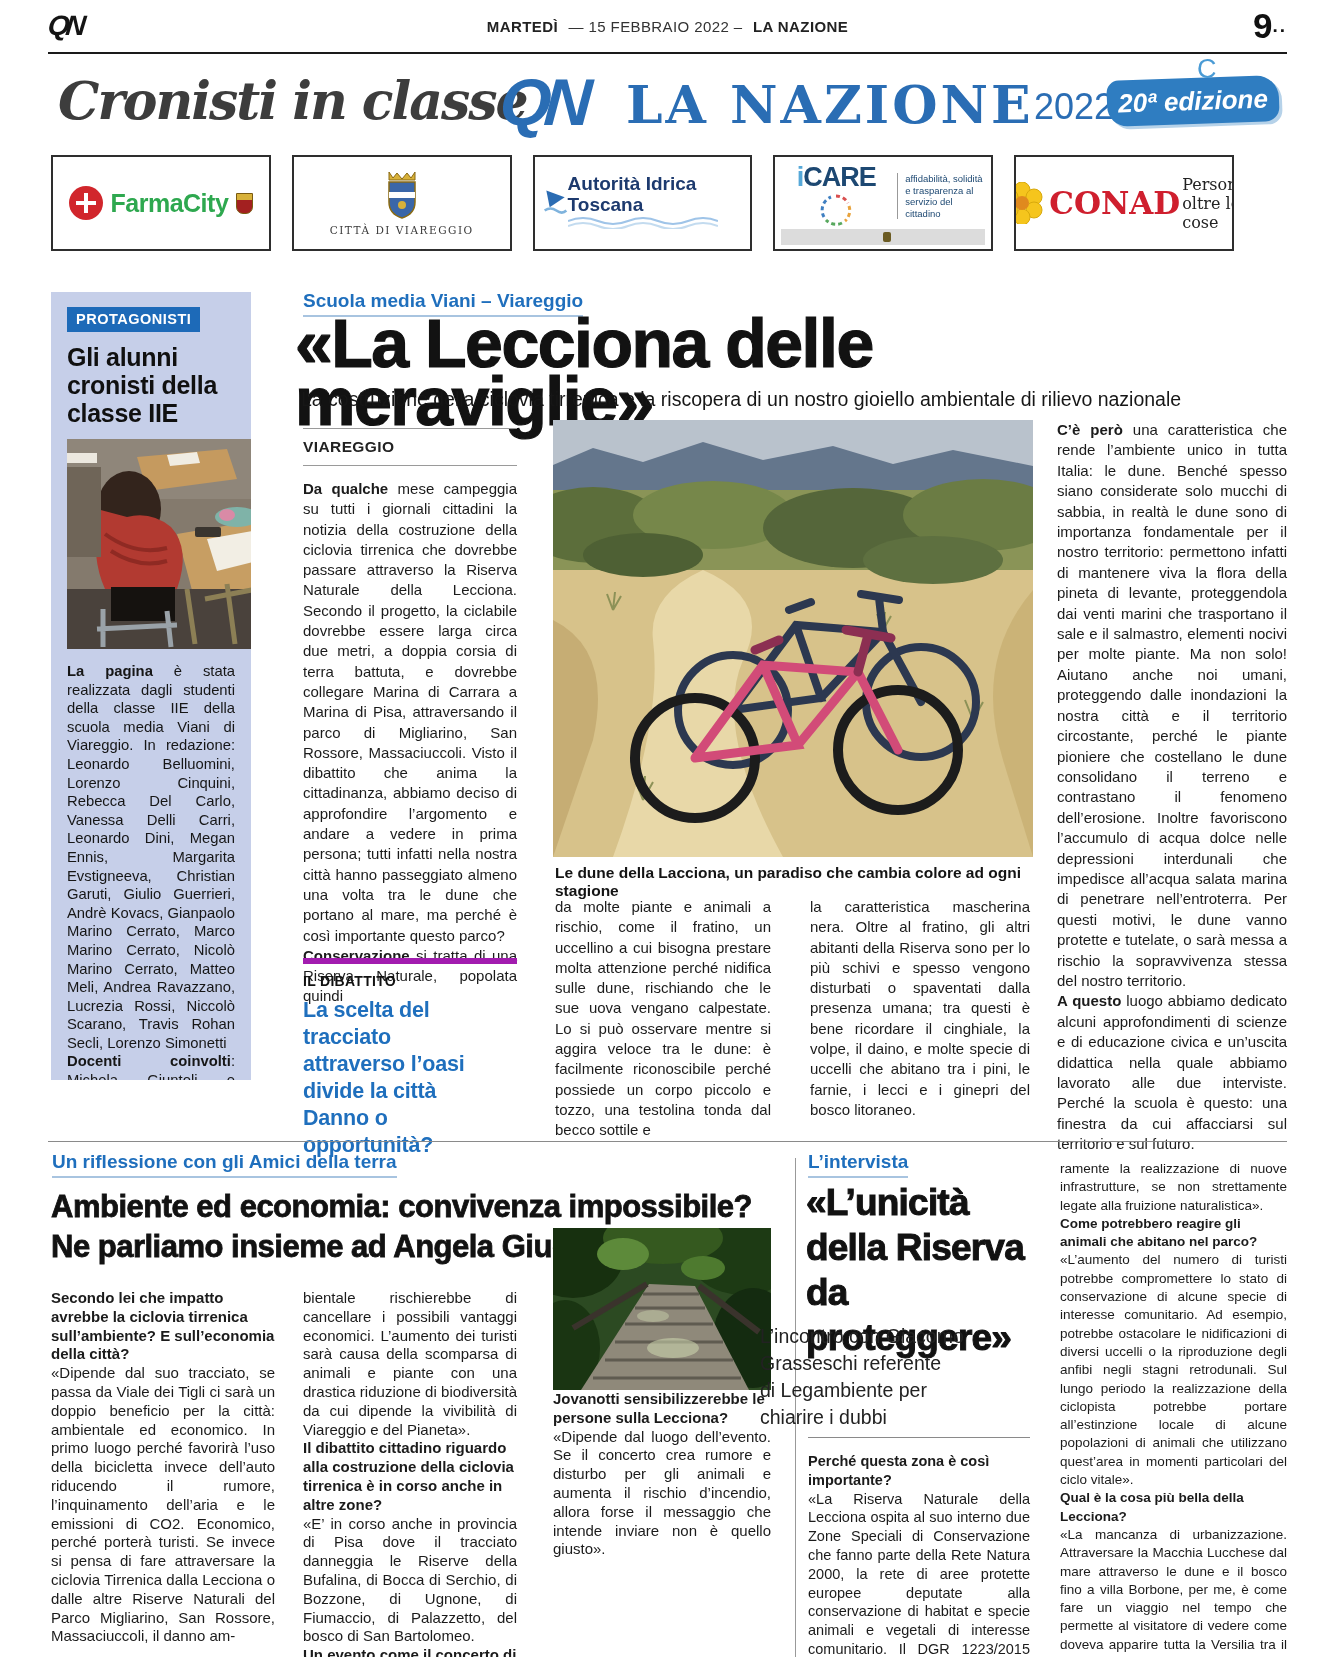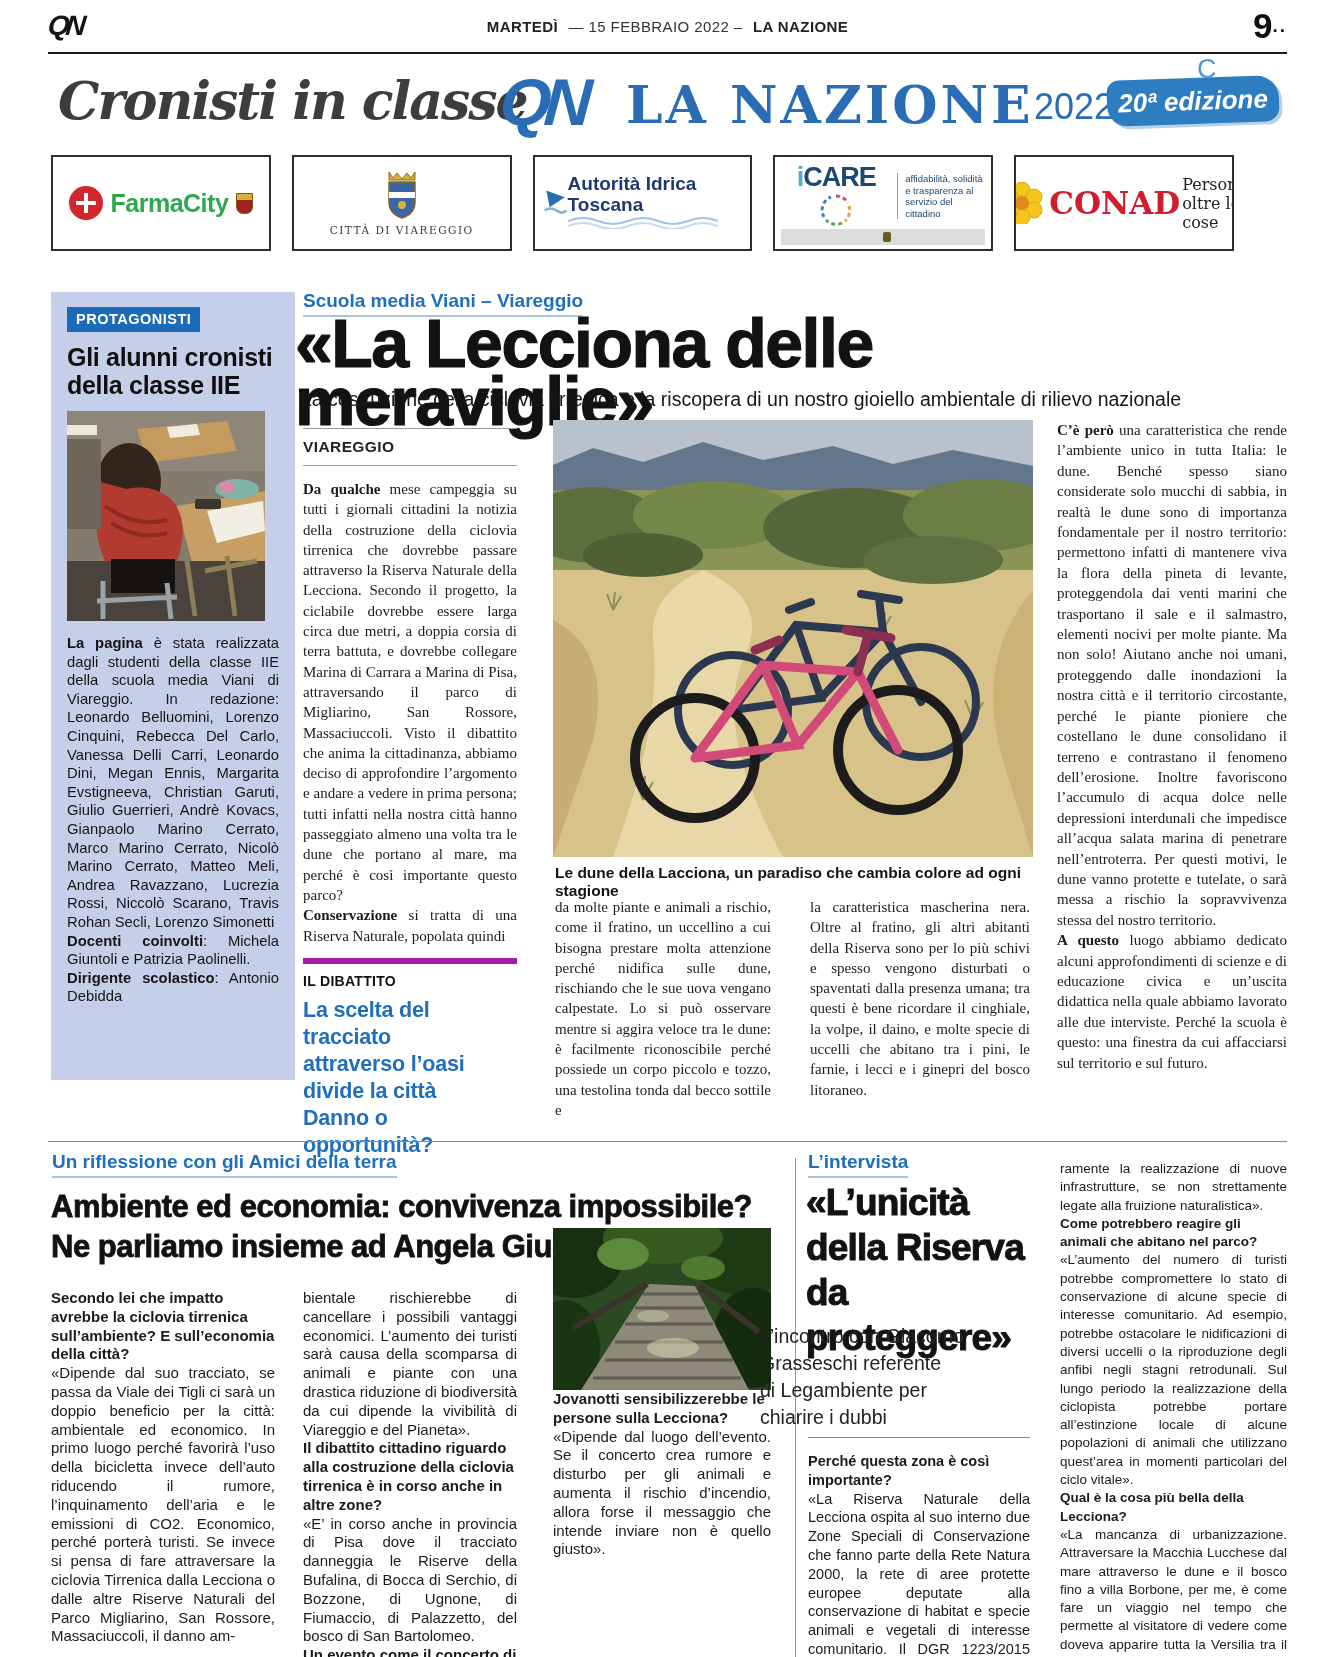--- a/index.html
+++ b/index.html
@@ -53,40 +53,40 @@
   .icare-tag{flex:0 0 78px;border-left:1px solid #999;padding-left:7px;font-size:9.5px;line-height:11.5px;
              color:#1d4872;text-align:left;}
   .icare-strip{position:absolute;left:6px;right:6px;bottom:4px;height:16px;background:#dcdcdc;}
   .icare-strip i{position:absolute;left:50%;top:3px;width:8px;height:10px;background:#6b5b23;border-radius:2px;}
   .conad-wrap{display:flex;flex-direction:row;align-items:center;gap:2px;}
   .conad-row{display:flex;align-items:center;gap:6px;}
   .conad-name{font-family:"DejaVu Serif",serif;font-weight:700;font-size:31px;letter-spacing:0;
               color:var(--conad_red,#cf1f2e);}
   .conad-tag{font-family:"DejaVu Serif",serif;font-size:16px;color:#222;}
   
-  .sidebar{position:absolute;left:51px;top:292px;width:244px;height:788px;
+  .sidebar{position:absolute;left:51px;top:292px;width:200px;height:788px;
            background:var(--sidebar_bg,#c6cfe9);padding:15px 16px;box-sizing:border-box;overflow:hidden;}
   .protag-badge{display:inline-block;background:var(--badge_blue,#1d6ab8);color:#fff;font-weight:800;
                 font-size:14.5px;letter-spacing:.5px;padding:4px 9px 5px;}
   .sb-title{margin-top:11px;font-size:25px;line-height:28px;font-weight:800;color:#101010;letter-spacing:-.3px;}
   .sb-photo{margin-top:12px;width:198px;height:210px;background:#7d7268;}
   .sb-body{margin-top:13px;font-size:14.8px;line-height:18.6px;text-align:justify;color:#161616;}
   .sb-body .lead{font-weight:800;}
   
   .kicker{position:absolute;display:inline-block;font-size:19px;font-weight:700;
           color:var(--accent_blue,#1f6fbd);border-bottom:2px solid #a8c4e0;padding-bottom:3px;}
   .kicker1{left:303px;top:290px;}
   .headline1{position:absolute;left:295px;top:314px;width:945px;font-size:68px;line-height:58px;
              font-weight:900;color:var(--headline_black,#121212);letter-spacing:-1.5px;
              -webkit-text-stroke:1.2px #121212;}
   .subtitle{position:absolute;left:301px;top:386px;width:940px;font-size:19.5px;line-height:26px;color:#161616;}
   .viareggio{position:absolute;left:303px;top:428px;width:214px;border-top:1px solid #9a9a9a;
              border-bottom:1px solid #9a9a9a;padding:9px 0;font-size:15.5px;font-weight:600;
              letter-spacing:.4px;color:#222;}
-  .bodycol{position:absolute;font-size:15px;line-height:20.3px;text-align:justify;color:#1b1b1b;font-family:Liberation Serif, serif;}
+  .bodycol{position:absolute;font-size:15px;line-height:20.3px;text-align:justify;color:#1b1b1b;}
   .bodycol p{margin:0;}
   .bodycol .lead{font-weight:800;}
   .col-a{left:303px;top:479px;width:214px;}
   .col-b{left:555px;top:897px;width:216px;}
   .col-c{left:810px;top:897px;width:220px;}
   .col-d{left:1057px;top:420px;width:230px;line-height:20.4px;}
   .debate{position:absolute;left:303px;top:958px;width:214px;border-top:6px solid #a21caf;padding-top:9px;}
   .debate-label{font-size:14px;font-weight:900;letter-spacing:.3px;color:#111;}
   .debate-text{margin-top:8px;font-size:21.5px;line-height:27px;font-weight:800;
                color:var(--accent_blue,#1f6fbd);white-space:pre-line;letter-spacing:-.2px;}

